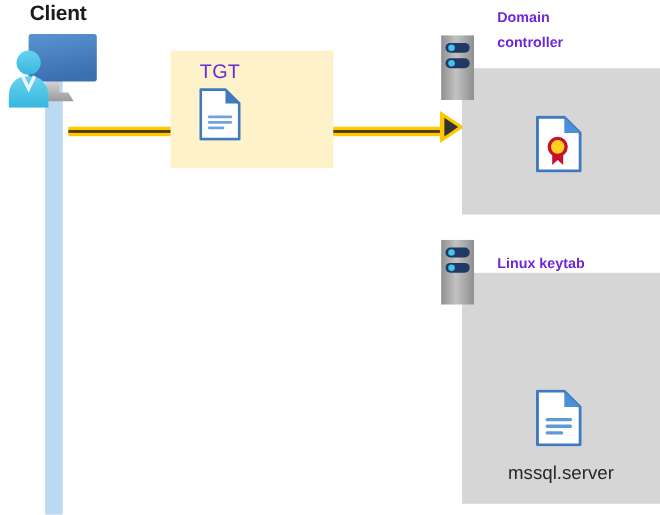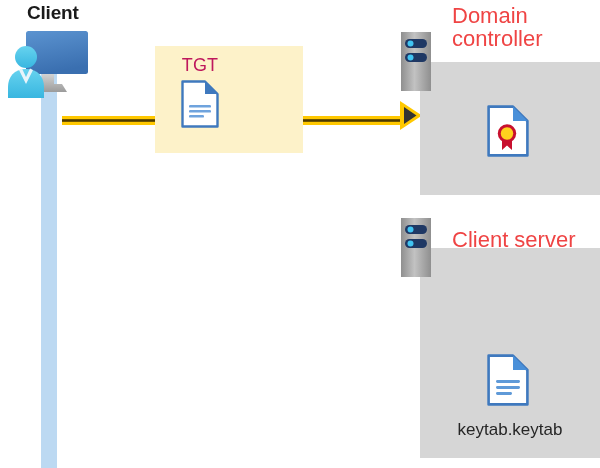--- a/index.html
+++ b/index.html
@@ -70,21 +70,21 @@
   .token {
     position: absolute;
     top: 8px;
     width: 62px;
     text-align: center;
   }
   .token.tgt { left: 14px; }
   .token.spn { left: 72px; }
   .token-label {
     font-size: 18px;
-    color: #be185d;
+    color: #6d28d9;
     line-height: 22px;
     letter-spacing: 0.2px;
   }
   .token-doc {
     margin: 4px auto 0 auto;
     width: 38px;
     height: 48px;
   }
 
   
@@ -121,23 +121,23 @@
   
   .rack {
     width: 30px;
     height: 59px;
   }
   .rack.dc   { left: 401px; top: 32px; }
   .rack.lin  { left: 401px; top: 218px; }
 
   
   .server-title {
-    font-size: 22px;
-    font-weight: normal;
-    color: #ef4444;
+    font-size: 13px;
+    font-weight: bold;
+    color: #6d28d9;
     line-height: 23px;
     white-space: pre-line;
   }
   .server-title.dc {
     left: 452px;
     top: 4px;
     width: 140px;
   }
   .server-title.linux {
     left: 452px;
@@ -294,30 +294,30 @@
         </linearGradient>
       </defs>
       <rect x="0" y="0" width="30" height="59" fill="url(#rackG2)"></rect>
       <rect x="4" y="7" width="22" height="9" rx="4.5" fill="#1f3864"></rect>
       <circle cx="9.5" cy="11.5" r="3" fill="#41c4f2"></circle>
       <rect x="4" y="21" width="22" height="9" rx="4.5" fill="#1f3864"></rect>
       <circle cx="9.5" cy="25.5" r="3" fill="#41c4f2"></circle>
     </svg>
   </div>
 
-  <div class="abs server-title linux nosel">Client server</div>
+  <div class="abs server-title linux nosel">Linux keytab</div>
 
 
   <div class="abs keytab-icon">
     <svg viewBox="0 0 42 52" width="42" height="52" xmlns="http://www.w3.org/2000/svg">
       <path d="M1.6 1.6 H26 L40.4 16 V50.4 H1.6 Z" fill="#ffffff" stroke="#3f79be" stroke-width="2.6" stroke-linejoin="round"></path>
       <path d="M26 1.6 L40.4 16 H26 Z" fill="#4a90d9"></path>
       <g fill="#5f9ad8">
         <rect x="9" y="26" width="24" height="3.0" rx="1.4"></rect>
         <rect x="9" y="32" width="24" height="3.0" rx="1.4"></rect>
         <rect x="9" y="38" width="16" height="3.0" rx="1.4"></rect>
       </g>
     </svg>
   </div>
 
-  <div class="abs keytab-label nosel">keytab.keytab</div>
+  <div class="abs keytab-label nosel">mssql.server</div>
 
 </div>
 
 </body></html>

